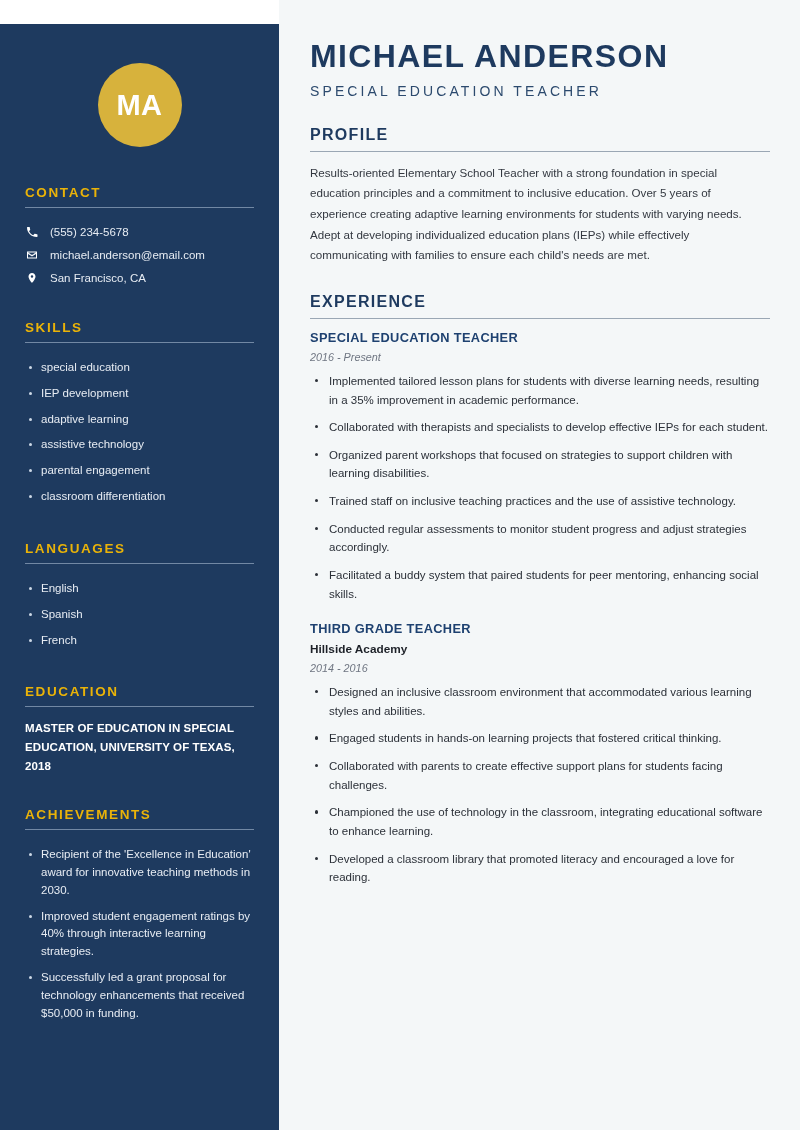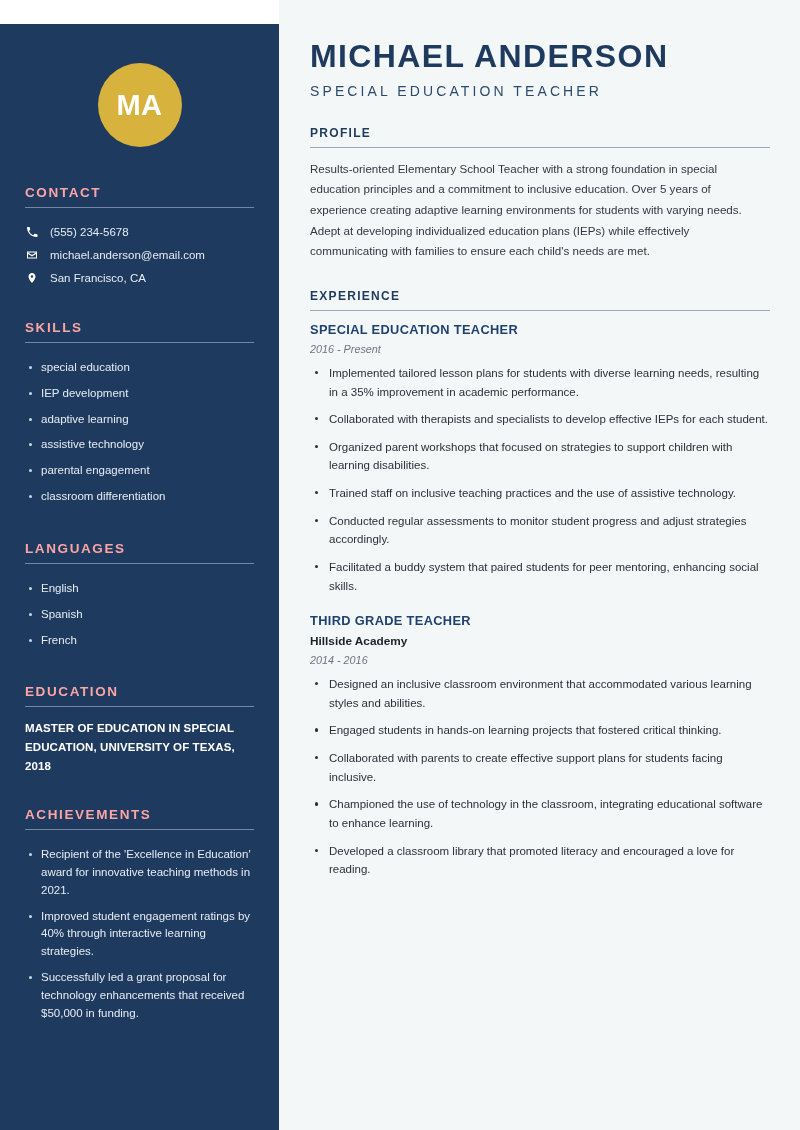--- a/index.html
+++ b/index.html
@@ -56,21 +56,21 @@
   }
 
   .side-section {
     margin-top: 0;
   }
 
   .side-h {
     font-size: 13.5px;
     font-weight: bold;
     letter-spacing: 1.6px;
-    color: #fca5a5;
+    color: #eab308;
     text-transform: uppercase;
     padding-bottom: 7px;
   }
 
   .side-rule {
     height: 1px;
     background: #8fa3bb;
     opacity: 0.75;
     margin-bottom: 12px;
   }
@@ -153,21 +153,21 @@
     font-size: 14px;
     letter-spacing: 3.1px;
     color: #2c4a6e;
     text-transform: uppercase;
     margin-top: 8px;
   }
 
   .main-section { margin-top: 27px; }
 
   .main-h {
-    font-size: 12px;
+    font-size: 16px;
     font-weight: bold;
     letter-spacing: 1.3px;
     color: #1E3A5F;
     text-transform: uppercase;
     padding-bottom: 7px;
   }
 
   .main-rule {
     height: 1px;
     background: #9aa7b4;
@@ -302,21 +302,21 @@
     <section class="side-section sp-edu">
       <div class="side-h">EDUCATION</div>
       <div class="side-rule"></div>
       <div class="edu-entry">MASTER OF EDUCATION IN SPECIAL EDUCATION, UNIVERSITY OF TEXAS, 2018</div>
     </section>
 
     <section class="side-section sp-ach">
       <div class="side-h">ACHIEVEMENTS</div>
       <div class="side-rule"></div>
       <ul class="side-ul">
-        <li class="side-li">Recipient of the 'Excellence in Education' award for innovative teaching methods in 2021.</li>
+        <li class="side-li">Recipient of the 'Excellence in Education' award for innovative teaching methods in 2030.</li>
         <li class="side-li">Improved student engagement ratings by 40% through interactive learning strategies.</li>
         <li class="side-li">Successfully led a grant proposal for technology enhancements that received $50,000 in funding.</li>
       </ul>
     </section>
 
   </aside>
 
   <main class="main">
 
     <h1 class="name">MICHAEL ANDERSON</h1>
@@ -345,21 +345,21 @@
         </ul>
       </div>
 
       <div class="job">
         <div class="job-title">THIRD GRADE TEACHER</div>
         <div class="job-company">Hillside Academy</div>
         <div class="job-dates">2014 - 2016</div>
         <ul class="job-ul">
           <li class="job-li">Designed an inclusive classroom environment that accommodated various learning styles and abilities.</li>
           <li class="job-li">Engaged students in hands-on learning projects that fostered critical thinking.</li>
-          <li class="job-li">Collaborated with parents to create effective support plans for students facing inclusive.</li>
+          <li class="job-li">Collaborated with parents to create effective support plans for students facing challenges.</li>
           <li class="job-li">Championed the use of technology in the classroom, integrating educational software to enhance learning.</li>
           <li class="job-li">Developed a classroom library that promoted literacy and encouraged a love for reading.</li>
         </ul>
       </div>
 
     </section>
 
   </main>
 
 </div>

